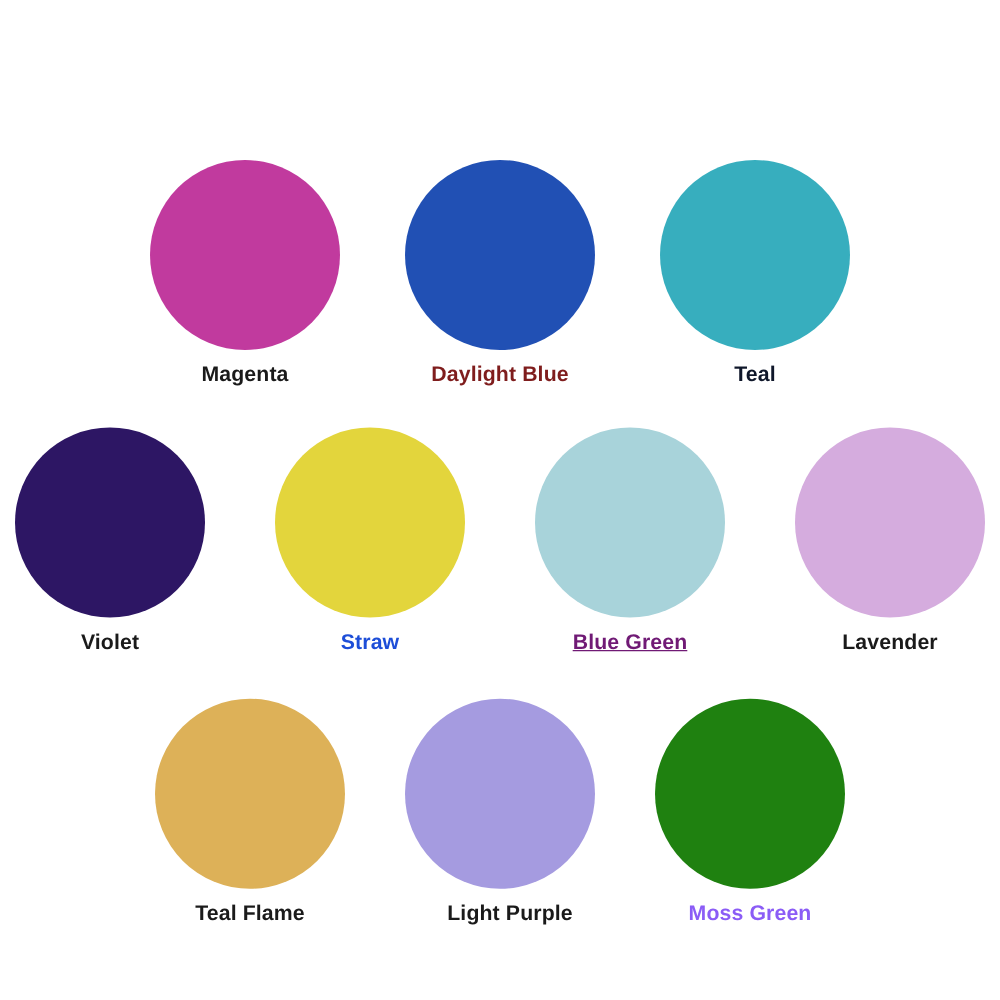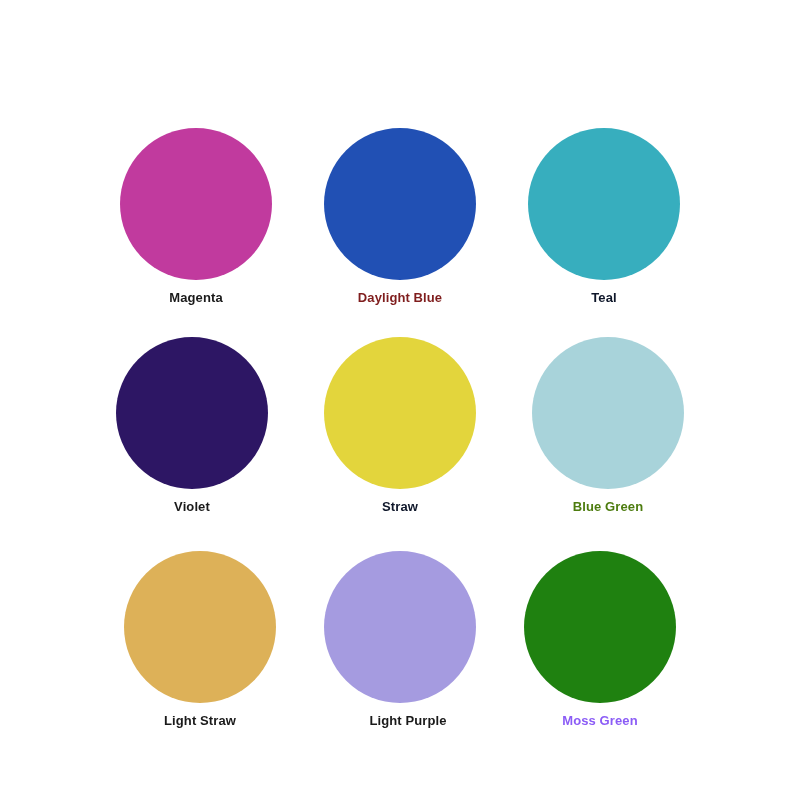--- a/index.html
+++ b/index.html
@@ -44,21 +44,21 @@
 
   .swatch-disc {
     width: 152px;
     height: 152px;
     border-radius: 50%;
     display: block;
   }
 
   .swatch-label {
     margin-top: 11px;
-    font-size: 13px;
+    font-size: 17px;
     font-weight: bold;
     color: #1a1a1a;
     line-height: 1.1;
     text-align: center;
     letter-spacing: 0.1px;
     white-space: nowrap;
   }
 </style>
 </head>
 <body style="background: rgb(255, 255, 255);">
@@ -80,32 +80,36 @@
     </div>
   </div>
 
   <div class="swatch-row row-2">
     <div class="swatch">
       <span class="swatch-disc" style="background-color: rgb(45, 22, 100);"></span>
       <span class="swatch-label" style="color: rgb(26, 26, 26);">Violet</span>
     </div>
     <div class="swatch">
       <span class="swatch-disc" style="background-color: rgb(227, 213, 60);"></span>
-      <span class="swatch-label" style="color: #0f172a;">Straw</span>
+      <span class="swatch-label" style="color: #1d4ed8;">Straw</span>
     </div>
     <div class="swatch">
       <span class="swatch-disc" style="background-color: rgb(168, 211, 218);"></span>
-      <span class="swatch-label" style="color: #4d7c0f;">Blue Green</span>
+      <span class="swatch-label" style="color: #701a75; text-decoration: underline;">Blue Green</span>
+    </div>
+    <div class="swatch">
+      <span class="swatch-disc" style="background-color: rgb(213, 172, 222);"></span>
+      <span class="swatch-label" style="color: rgb(26, 26, 26);">Lavender</span>
     </div>
   </div>
 
   <div class="swatch-row row-3">
     <div class="swatch">
       <span class="swatch-disc" style="background-color: rgb(221, 177, 88);"></span>
-      <span class="swatch-label" style="color: rgb(26, 26, 26);">Light Straw</span>
+      <span class="swatch-label" style="color: rgb(26, 26, 26);">Teal Flame</span>
     </div>
     <div class="swatch">
       <span class="swatch-disc" style="background-color: rgb(165, 155, 224);"></span>
       <span class="swatch-label" style="color: rgb(26, 26, 26); padding-left: 16px;">Light Purple</span>
     </div>
     <div class="swatch">
       <span class="swatch-disc" style="background-color: rgb(31, 129, 16);"></span>
       <span class="swatch-label" style="color: #8b5cf6;">Moss Green</span>
     </div>
   </div>

